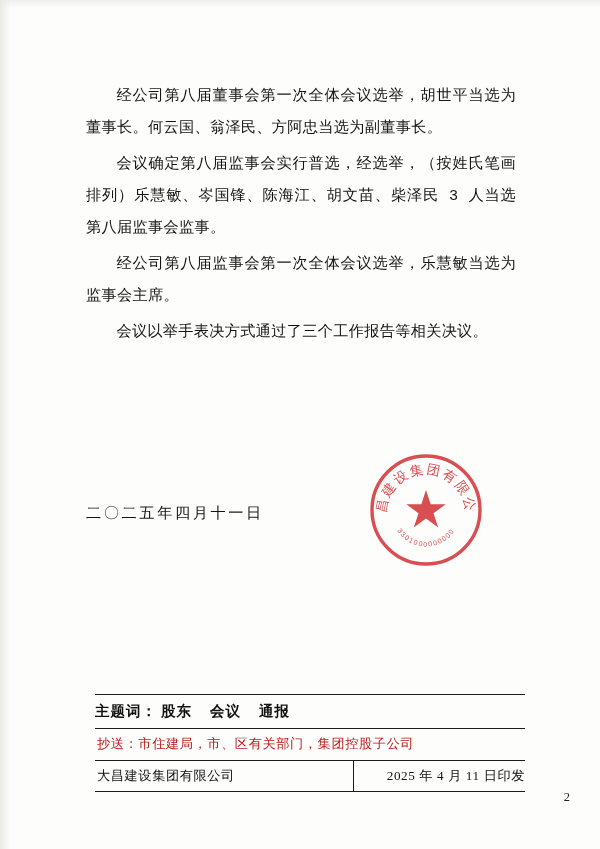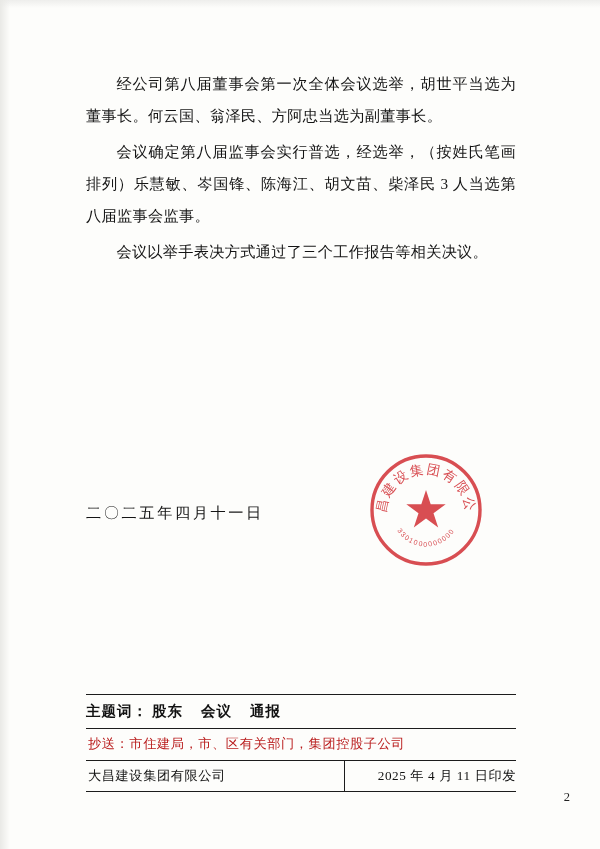--- a/index.html
+++ b/index.html
@@ -18,22 +18,23 @@
   .page {
     position: absolute;
     left: 0; top: 0;
     width: 600px;
     height: 849px;
     background: #fdfdfb;
   }
   .body-area {
     position: absolute;
     left: 86px;
-    top: 68px;
+    top: 80px;
     width: 430px;
+    font-family: Liberation Mono, monospace;
   }
   .para {
     font-size: 15.2px;
     line-height: 32px;
     letter-spacing: 0.3px;
     text-indent: 2em;
     margin: 0 0 4px 0;
     text-align: justify;
     text-justify: inter-ideograph;
     color: #141414;
@@ -57,21 +58,21 @@
     top: 452px;
     width: 116px;
     height: 116px;
     pointer-events: none;
   }
   .seal svg { display: block; }
 
   
   .footer {
     position: absolute;
-    left: 86px;
+    left: 95px;
     top: 694px;
     width: 430px;
   }
   .kw-line {
     font-size: 14.5px;
     font-weight: bold;
     letter-spacing: 1px;
     padding-bottom: 7px;
     color: #111;
   }
@@ -134,20 +135,21 @@
 <body>
 
 <div class="page">
 
   <div class="scan-edge-top"></div>
   <div class="scan-edge-left"></div>
 
   <div class="body-area">
     <p class="para">经公司第八届董事会第一次全体会议选举，胡世平当选为董事长。何云国、翁泽民、方阿忠当选为副董事长。</p>
     <p class="para">会议确定第八届监事会实行普选，经选举，（按姓氏笔画排列）乐慧敏、岑国锋、陈海江、胡文苗、柴泽民 3 人当选第八届监事会监事。</p>
+    <p class="para">经公司第八届监事会第一次全体会议选举，乐慧敏当选为监事会主席。</p>
     <p class="para">会议以举手表决方式通过了三个工作报告等相关决议。</p>
   </div>
 
   <div class="date-line">二〇二五年四月十一日</div>
 
   <div class="seal">
     <svg width="116" height="116" viewBox="0 0 116 116" xmlns="http://www.w3.org/2000/svg">
       <g opacity="0.82">
         <circle cx="58" cy="58" r="54" fill="none" stroke="#d0282e" stroke-width="3.4"></circle>
         <path id="sealTopArc" d="M 18 62 A 40 40 0 0 1 98 62" fill="none" stroke="none"></path>

